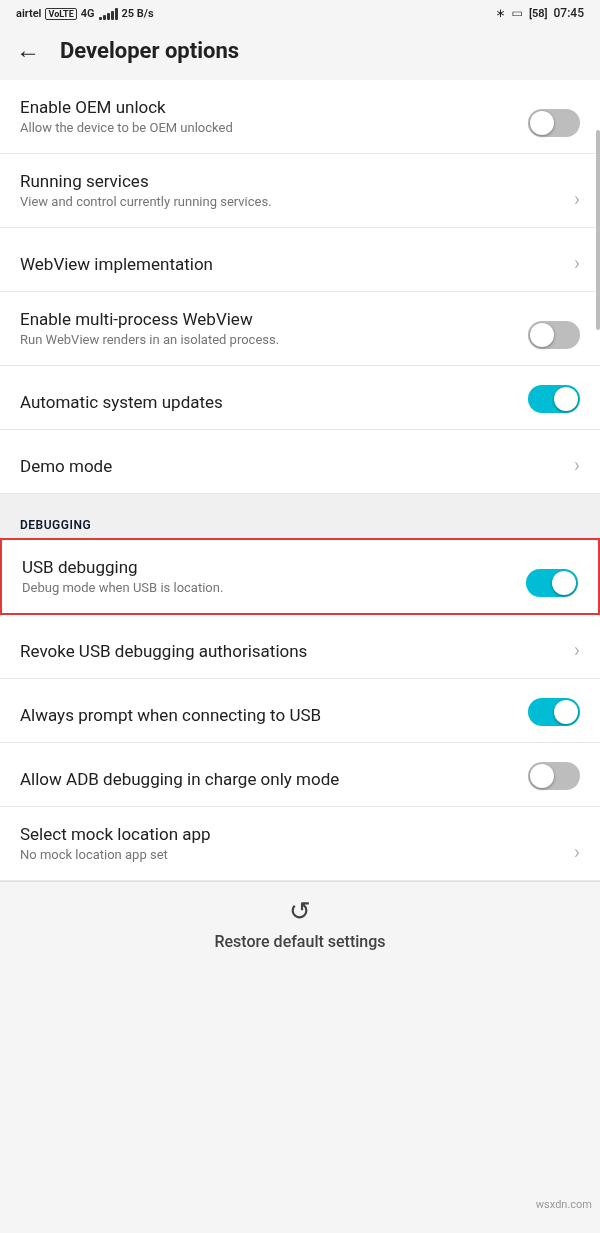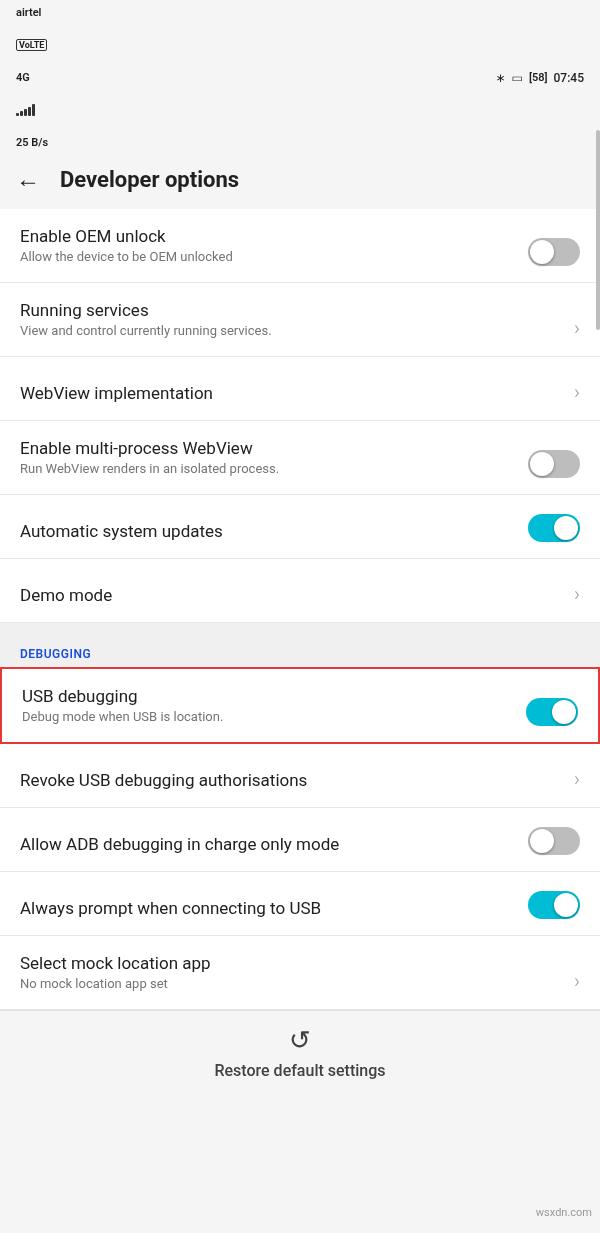--- a/index.html
+++ b/index.html
@@ -18,25 +18,24 @@
       background: #f5f5f5;
       display: flex;
       justify-content: space-between;
       align-items: center;
       padding: 6px 16px 4px 16px;
       font-size: 12px;
       font-weight: 500;
     }
     .status-left {
       display: flex;
-      align-items: flex-start;
-      gap: 20px;
+      align-items: flex-end;
+      gap: 4px;
       font-size: 11px;
       font-weight: 600;
-      flex-direction: column;
     }
     .status-right {
       display: flex;
       align-items: center;
       gap: 6px;
       font-size: 12px;
       font-weight: 500;
     }
     .volte-badge {
       font-size: 9px;
@@ -169,21 +168,21 @@
       height: 10px;
       background: #f0f0f0;
     }
 
     
     .section-header {
       background: #f0f0f0;
       padding: 14px 20px 6px 20px;
       font-size: 12px;
       font-weight: 600;
-      color: #1d4ed8;
+      color: #0f172a;
       letter-spacing: 0.5px;
     }
 
     
     .scroll-indicator {
       position: absolute;
       right: 0;
       top: 130px;
       width: 4px;
       height: 200px;
@@ -206,21 +205,21 @@
       color: #424242;
     }
     .restore-label {
       font-size: 16px;
       color: #424242;
       font-weight: 500;
     }
 
     .watermark {
       position: absolute;
-      bottom: 14px;
+      bottom: 22px;
       right: 8px;
       font-size: 11px;
       color: #999;
     }
   </style>
 </head>
 <body>
 
 <div class="status-bar">
   <div class="status-left">
@@ -334,35 +333,35 @@
 
   <div class="setting-item">
     <div class="setting-item-text">
       <div class="setting-title">Revoke USB debugging authorisations</div>
     </div>
     <span class="chevron">›</span>
   </div>
 
   <div class="setting-item">
     <div class="setting-item-text">
+      <div class="setting-title">Always prompt when connecting to USB</div>
+    </div>
+    <div class="toggle">
+      <div class="toggle-track on">
+        <div class="toggle-thumb"></div>
+      </div>
+    </div>
+  </div>
+
+  <div class="setting-item">
+    <div class="setting-item-text">
       <div class="setting-title">Allow ADB debugging in charge only mode</div>
     </div>
     <div class="toggle">
       <div class="toggle-track off">
-        <div class="toggle-thumb"></div>
-      </div>
-    </div>
-  </div>
-
-  <div class="setting-item">
-    <div class="setting-item-text">
-      <div class="setting-title">Always prompt when connecting to USB</div>
-    </div>
-    <div class="toggle">
-      <div class="toggle-track on">
         <div class="toggle-thumb"></div>
       </div>
     </div>
   </div>
 
   <div class="setting-item">
     <div class="setting-item-text">
       <div class="setting-title">Select mock location app</div>
       <div class="setting-subtitle">No mock location app set</div>
     </div>

